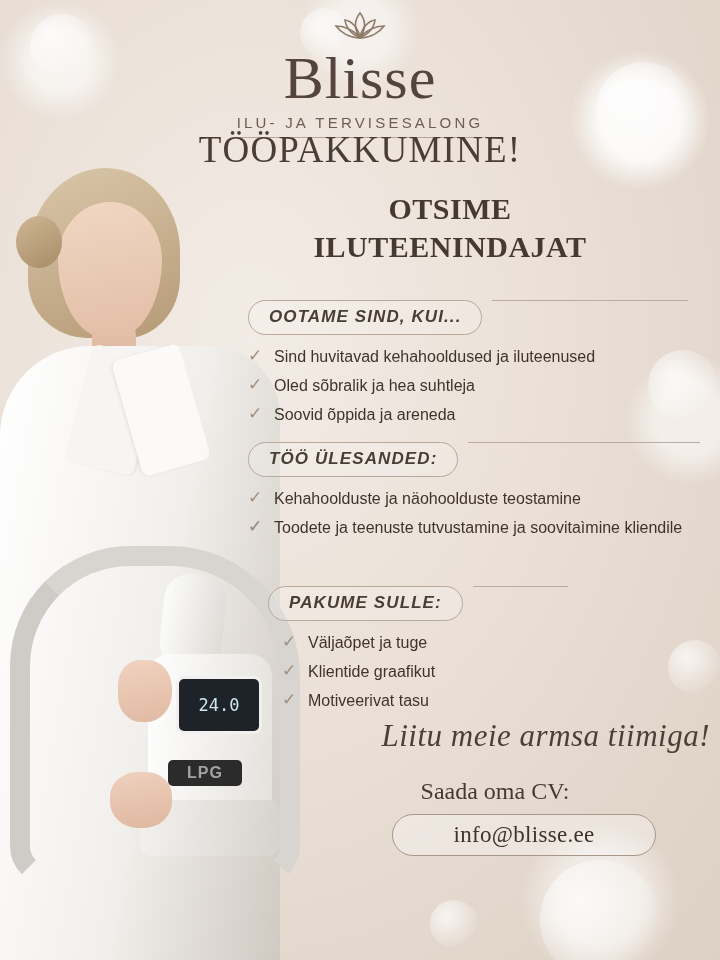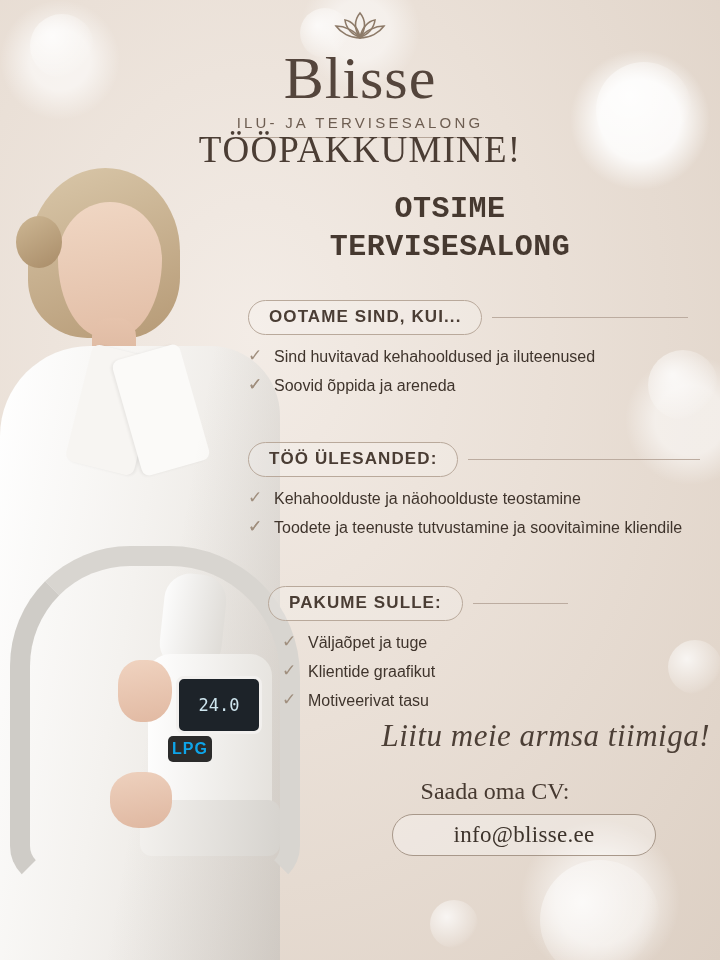--- a/index.html
+++ b/index.html
@@ -82,21 +82,21 @@
     letter-spacing: 1.2px;
     color: #4b3d34;
   }
 
   .subhead {
     position: absolute;
     left: 200px;
     top: 190px;
     width: 500px;
     text-align: center;
-    font-family: Liberation Mono, monospace;
+    font-family: Liberation Serif, serif;
     font-weight: bold;
     font-size: 30px;
     line-height: 1.27;
     letter-spacing: 0.5px;
     color: #463930;
   }
 
   
   .section {
     position: absolute;
@@ -108,21 +108,21 @@
     padding: 6px 20px 7px 20px;
     font-family: "Liberation Sans", sans-serif;
     font-weight: bold;
     font-size: 17px;
     letter-spacing: 1.1px;
     color: #4a3d34;
     background: rgba(255,255,255,0.18);
   }
   .pill-wrap {
     display: flex;
-    align-items: center;
+    font-style: italic;
   }
   .pill-line {
     flex: 1;
     height: 1px;
     background: #bcaca0;
     margin-left: 10px;
   }
 
   ul.bullets {
     list-style: none;
@@ -321,26 +321,26 @@
     color: #cfe6ef;
     font-family: "DejaVu Sans Mono", monospace;
     font-size: 17px;
     display: flex;
     align-items: center;
     justify-content: center;
   }
   .dev-label {
     position: absolute;
     left: 168px;
-    top: 576px;
-    width: 44px;
+    top: 600px;
+    width: 74px;
     height: 26px;
     background: #2b2b2b;
     border-radius: 5px;
-    color: #0ea5e9;
+    color: #a3a3a3;
     font-family: "Liberation Sans", sans-serif;
     font-weight: bold;
     font-size: 16px;
     letter-spacing: 1px;
     display: flex;
     align-items: center;
     justify-content: center;
   }
   .dev-base {
     position: absolute;
@@ -417,35 +417,36 @@
     </span>
     <div class="brand">Blisse</div>
     <div class="brand-sub">ILU- JA TERVISESALONG</div>
     <div class="rule"></div>
   </div>
 
   <div class="headline">TÖÖPAKKUMINE!</div>
 
   <div class="subhead">
     <div>OTSIME</div>
-    <div>TERVISESALONG</div>
+    <div>ILUTEENINDAJAT</div>
   </div>
 
   <div class="section" style="left:248px;top:300px;width:440px;">
     <div class="pill-wrap">
       <span class="pill">OOTAME SIND, KUI...</span>
       <span class="pill-line"></span>
     </div>
     <ul class="bullets">
       <li>
         <span class="check">✓</span>
         <span>Sind huvitavad kehahooldused ja iluteenused</span>
       </li>
       <li>
         <span class="check">✓</span>
+        <span>Oled sõbralik ja hea suhtleja</span>
       </li>
       <li>
         <span class="check">✓</span>
         <span>Soovid õppida ja areneda</span>
       </li>
     </ul>
   </div>
 
   <div class="section" style="left:248px;top:442px;width:452px;">
     <div class="pill-wrap">

